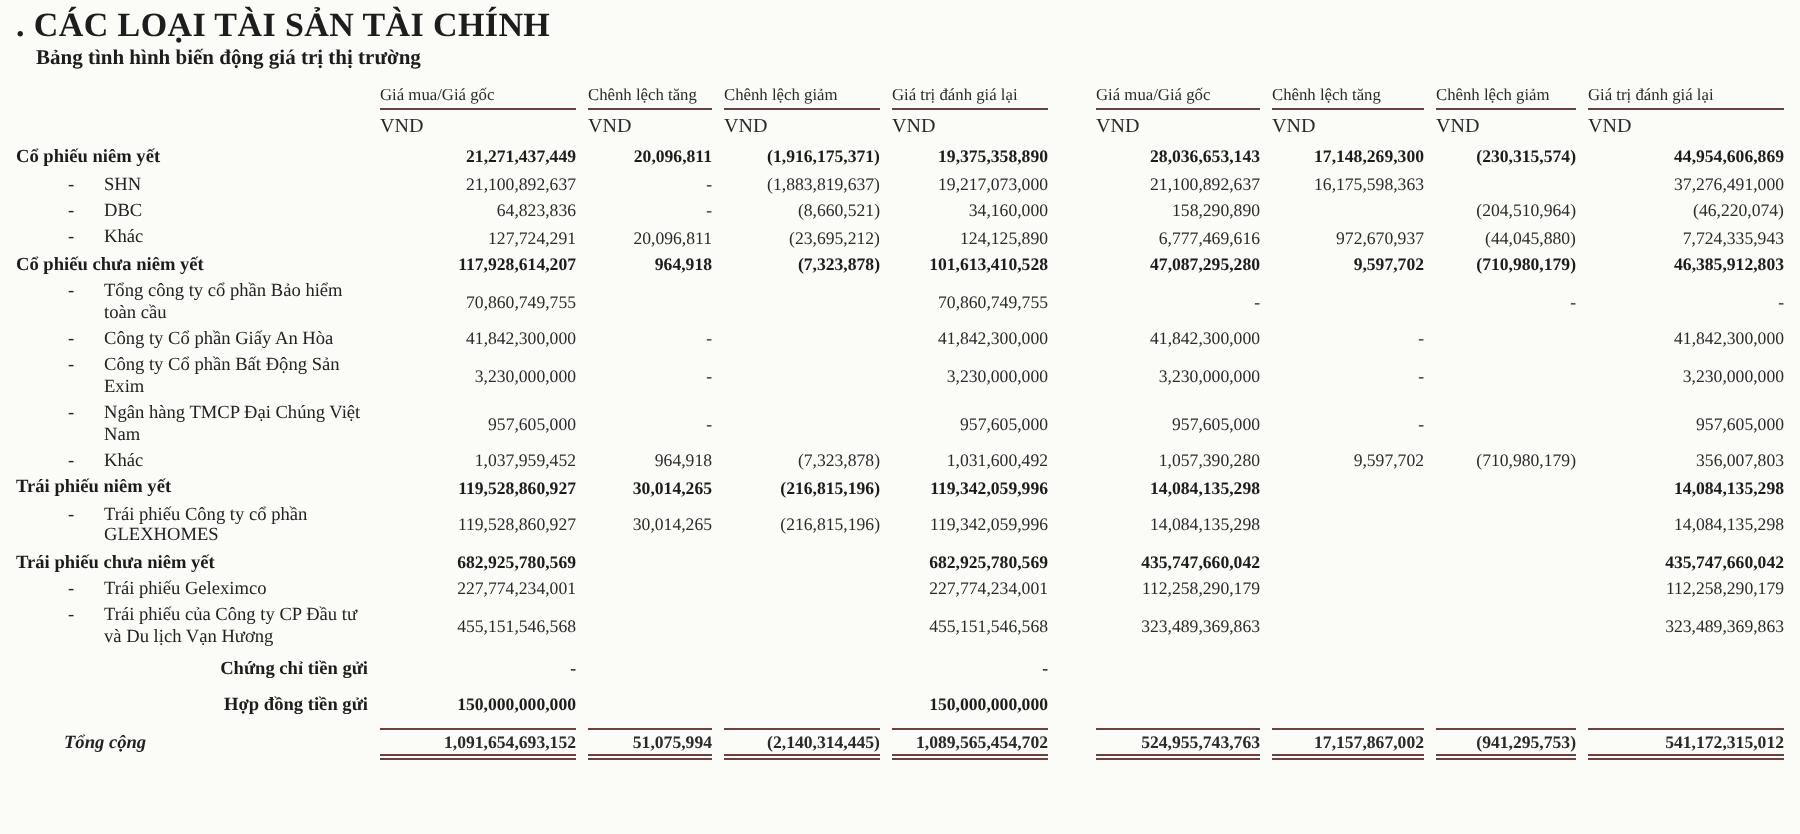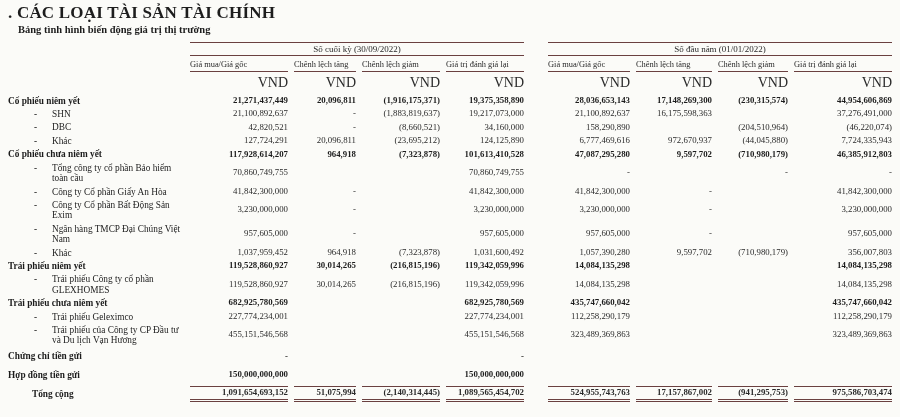--- a/index.html
+++ b/index.html
@@ -16,29 +16,29 @@
   table{table-layout:fixed;border-collapse:collapse;width:884px;font-size:8.8px;color:#2a2a2a;}
   td{padding:1.5px 0 1.5px 6px;vertical-align:middle;line-height:1.12;}
   col.w-lbl{width:176px;} col.w-c1{width:104px;} col.w-c2{width:68px;}
   col.w-c3{width:84px;} col.w-c4{width:84px;} col.w-gap{width:18px;}
   col.w-c5{width:88px;} col.w-c6{width:82px;} col.w-c7{width:76px;} col.w-c8{width:104px;}
   .gap{padding:0;}
   .grp{display:block;text-align:center;font-size:9px;padding:1px 0;
        border-top:1.5px solid #6a4040;border-bottom:1.2px solid #6a4040;}
   .colh{display:block;text-align:left;font-size:8.4px;white-space:nowrap;
         padding:1px 0 2px;border-bottom:1.2px solid #6a4040;}
-  .vnd{text-align:right;font-size:14px;padding-top:2px;padding-bottom:3px;}
+  .vnd{text-align:left;font-size:10px;padding-top:2px;padding-bottom:3px;}
   .lbl{font-size:9.3px;position:relative;padding-left:0;color:#222;}
   .val{text-align:right;white-space:nowrap;}
   .val span{display:block;}
   tr.sec .lbl, tr.sec .val span{font-weight:bold;color:#1c1c1c;}
   tr.sub .lbl{padding-left:44px;}
   .bullet{position:absolute;left:26px;}
-  tr.spaced td{padding-top:4px;padding-bottom:4px;}
-  tr.grand .lbl{padding-left:24px;font-weight:bold;}
+  tr.spaced td{padding-top:4px;padding-bottom:4px;text-align:right;}
+  tr.grand .lbl{padding-left:24px;font-weight:bold;font-style:italic;}
   tr.grand .val span{
     font-weight:bold;
     border-top:1px solid #6a4040;
     border-bottom:3px double #6a4040;
     padding:1.5px 0 1px;
   }
 </style>
 </head>
 <body>
 
@@ -54,30 +54,20 @@
       <col class="w-c4">
     <col class="w-gap">
       <col class="w-c5">
       <col class="w-c6">
       <col class="w-c7">
       <col class="w-c8">
   </colgroup>
   <thead>
     <tr>
       <td></td>
-      <td colspan="4">
-        <span class="grp">Số cuối kỳ (30/09/2022)</span>
-      </td>
-      <td class="gap"></td>
-      <td colspan="4">
-        <span class="grp">Số đầu năm (01/01/2022)</span>
-      </td>
-    </tr>
-    <tr>
-      <td></td>
       <td>
           <span class="colh">Giá mua/Giá gốc</span>
         </td>
       <td>
           <span class="colh">Chênh lệch tăng</span>
         </td>
       <td>
           <span class="colh">Chênh lệch giảm</span>
         </td>
       <td>
@@ -163,21 +153,21 @@
         <td class="val c6">
           <span></span>
         </td>
         <td class="val c7">
           <span>37,276,491,000</span>
         </td>
       </tr>
       <tr class="sub">
         <td class="lbl"><span class="bullet">-</span>DBC</td>
         <td class="val c0">
-          <span>42,820,521</span>
+          <span>64,823,836</span>
         </td>
         <td class="val c1">
           <span>-</span>
         </td>
         <td class="val c2">
           <span>(8,660,521)</span>
         </td>
         <td class="val c3">
           <span>34,160,000</span>
         </td>
@@ -605,17 +595,17 @@
         <td class="val c4">
           <span>524,955,743,763</span>
         </td>
         <td class="val c5">
           <span>17,157,867,002</span>
         </td>
         <td class="val c6">
           <span>(941,295,753)</span>
         </td>
         <td class="val c7">
-          <span>975,586,703,474</span>
+          <span>541,172,315,012</span>
         </td>
       </tr>
     </tbody>
 </table>
 
 </body></html>

